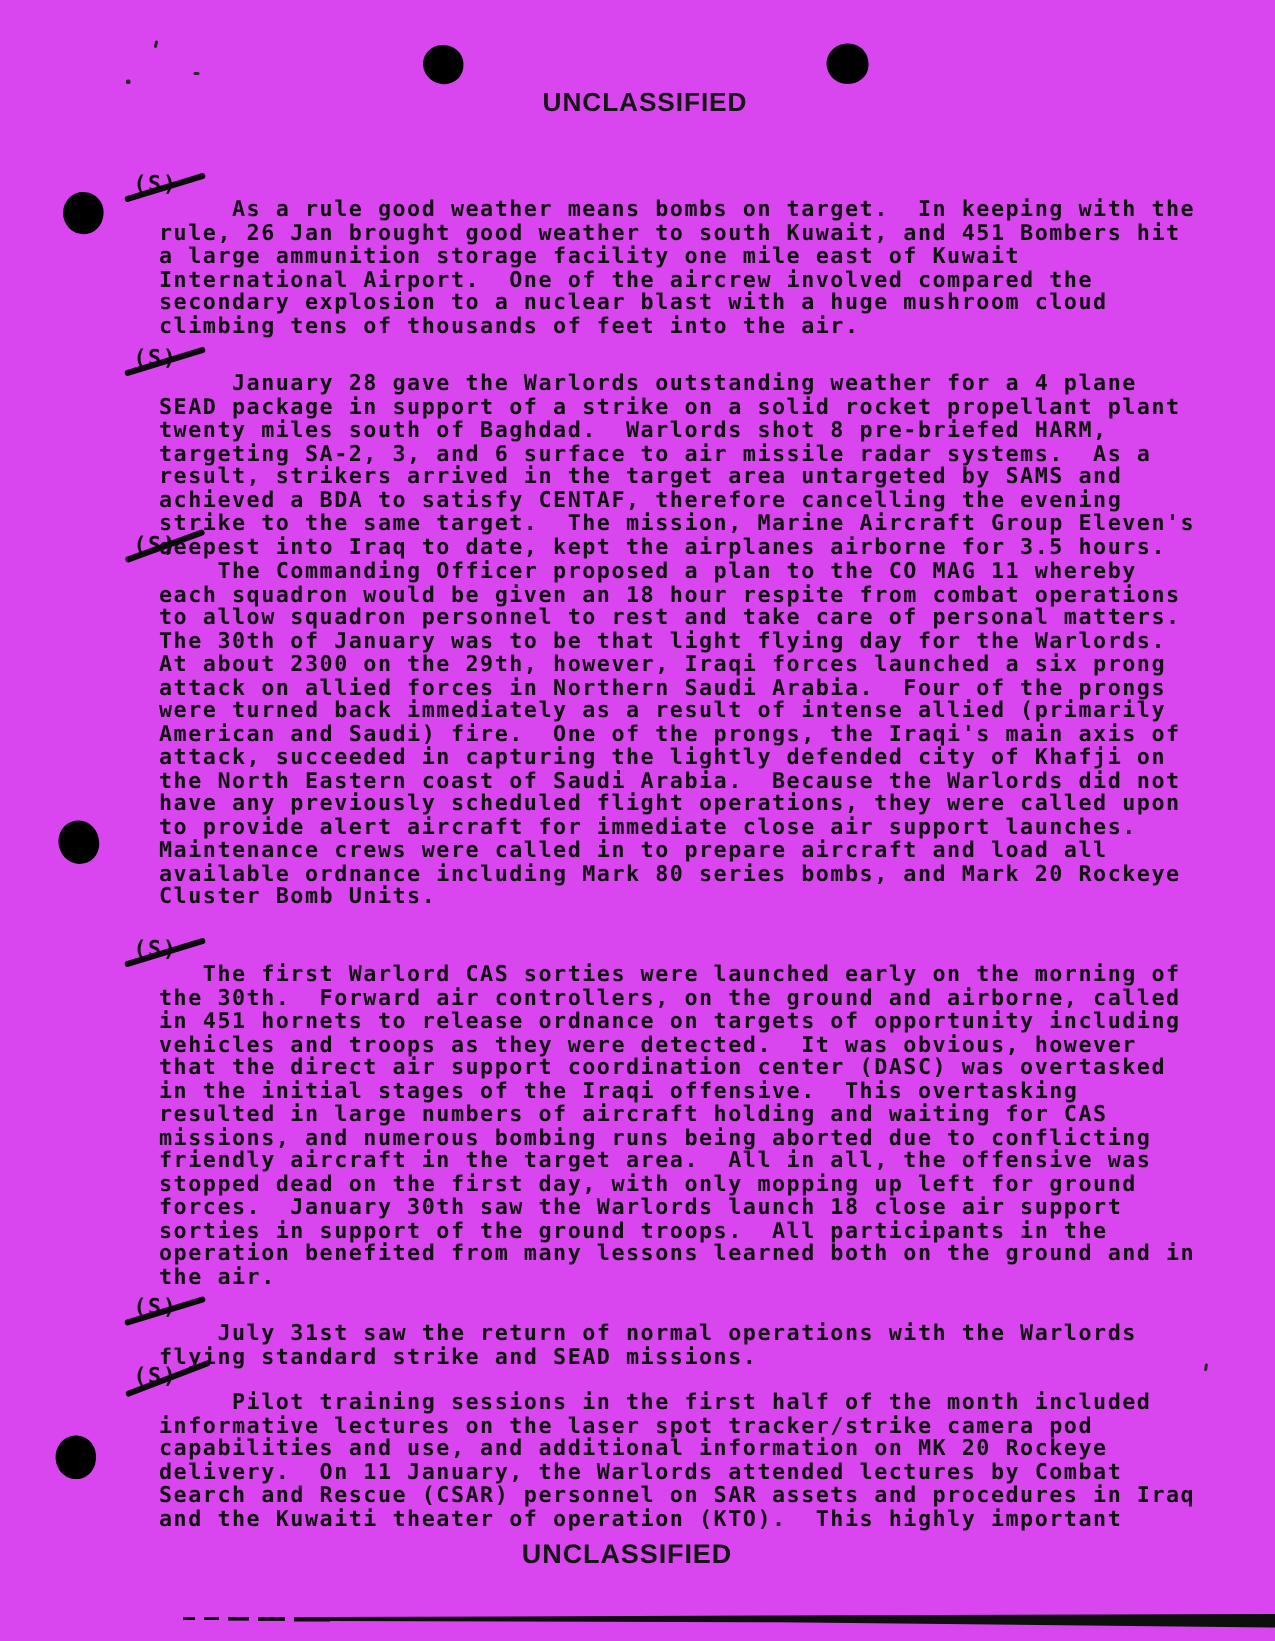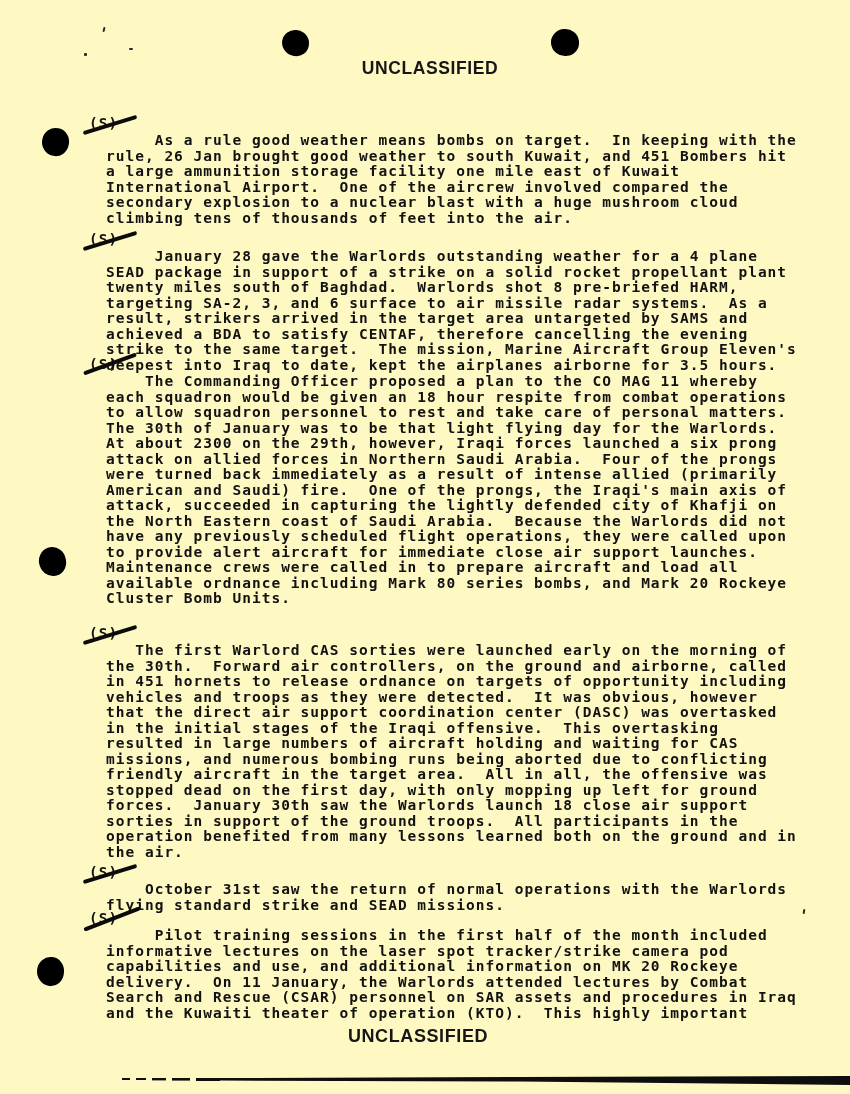--- a/index.html
+++ b/index.html
@@ -1,20 +1,20 @@
 <!DOCTYPE html>
 <html><head>
 <meta charset="utf-8">
 <style>
   html,body{margin:0;padding:0;background:#e8e8e8;}
   .page{
     position:relative;
     width:850px;height:1094px;
     margin:0 auto;
-    background:#fef9c3;
+    background:#d946ef;
     overflow:hidden;
     font-family:"DejaVu Sans Mono","Liberation Mono",monospace;
     color:#121212;
   }
   
   .classification{
     position:absolute;left:0;right:0;
     text-align:center;
     font-family:"Liberation Sans","DejaVu Sans",sans-serif;
     font-weight:700;
@@ -152,21 +152,21 @@
 stopped dead on the first day, with only mopping up left for ground
 forces.  January 30th saw the Warlords launch 18 close air support
 sorties in support of the ground troops.  All participants in the
 operation benefited from many lessons learned both on the ground and in
 the air.</pre>
   </div>
 
   <div class="para p5">
     <span class="marker">(S)</span>
     <span class="strike"></span>
-    <pre>    October 31st saw the return of normal operations with the Warlords
+    <pre>    July 31st saw the return of normal operations with the Warlords
 flying standard strike and SEAD missions.</pre>
   </div>
 
   <div class="para p6">
     <span class="marker">(S)</span>
     <span class="strike"></span>
     <pre>     Pilot training sessions in the first half of the month included
 informative lectures on the laser spot tracker/strike camera pod
 capabilities and use, and additional information on MK 20 Rockeye
 delivery.  On 11 January, the Warlords attended lectures by Combat

